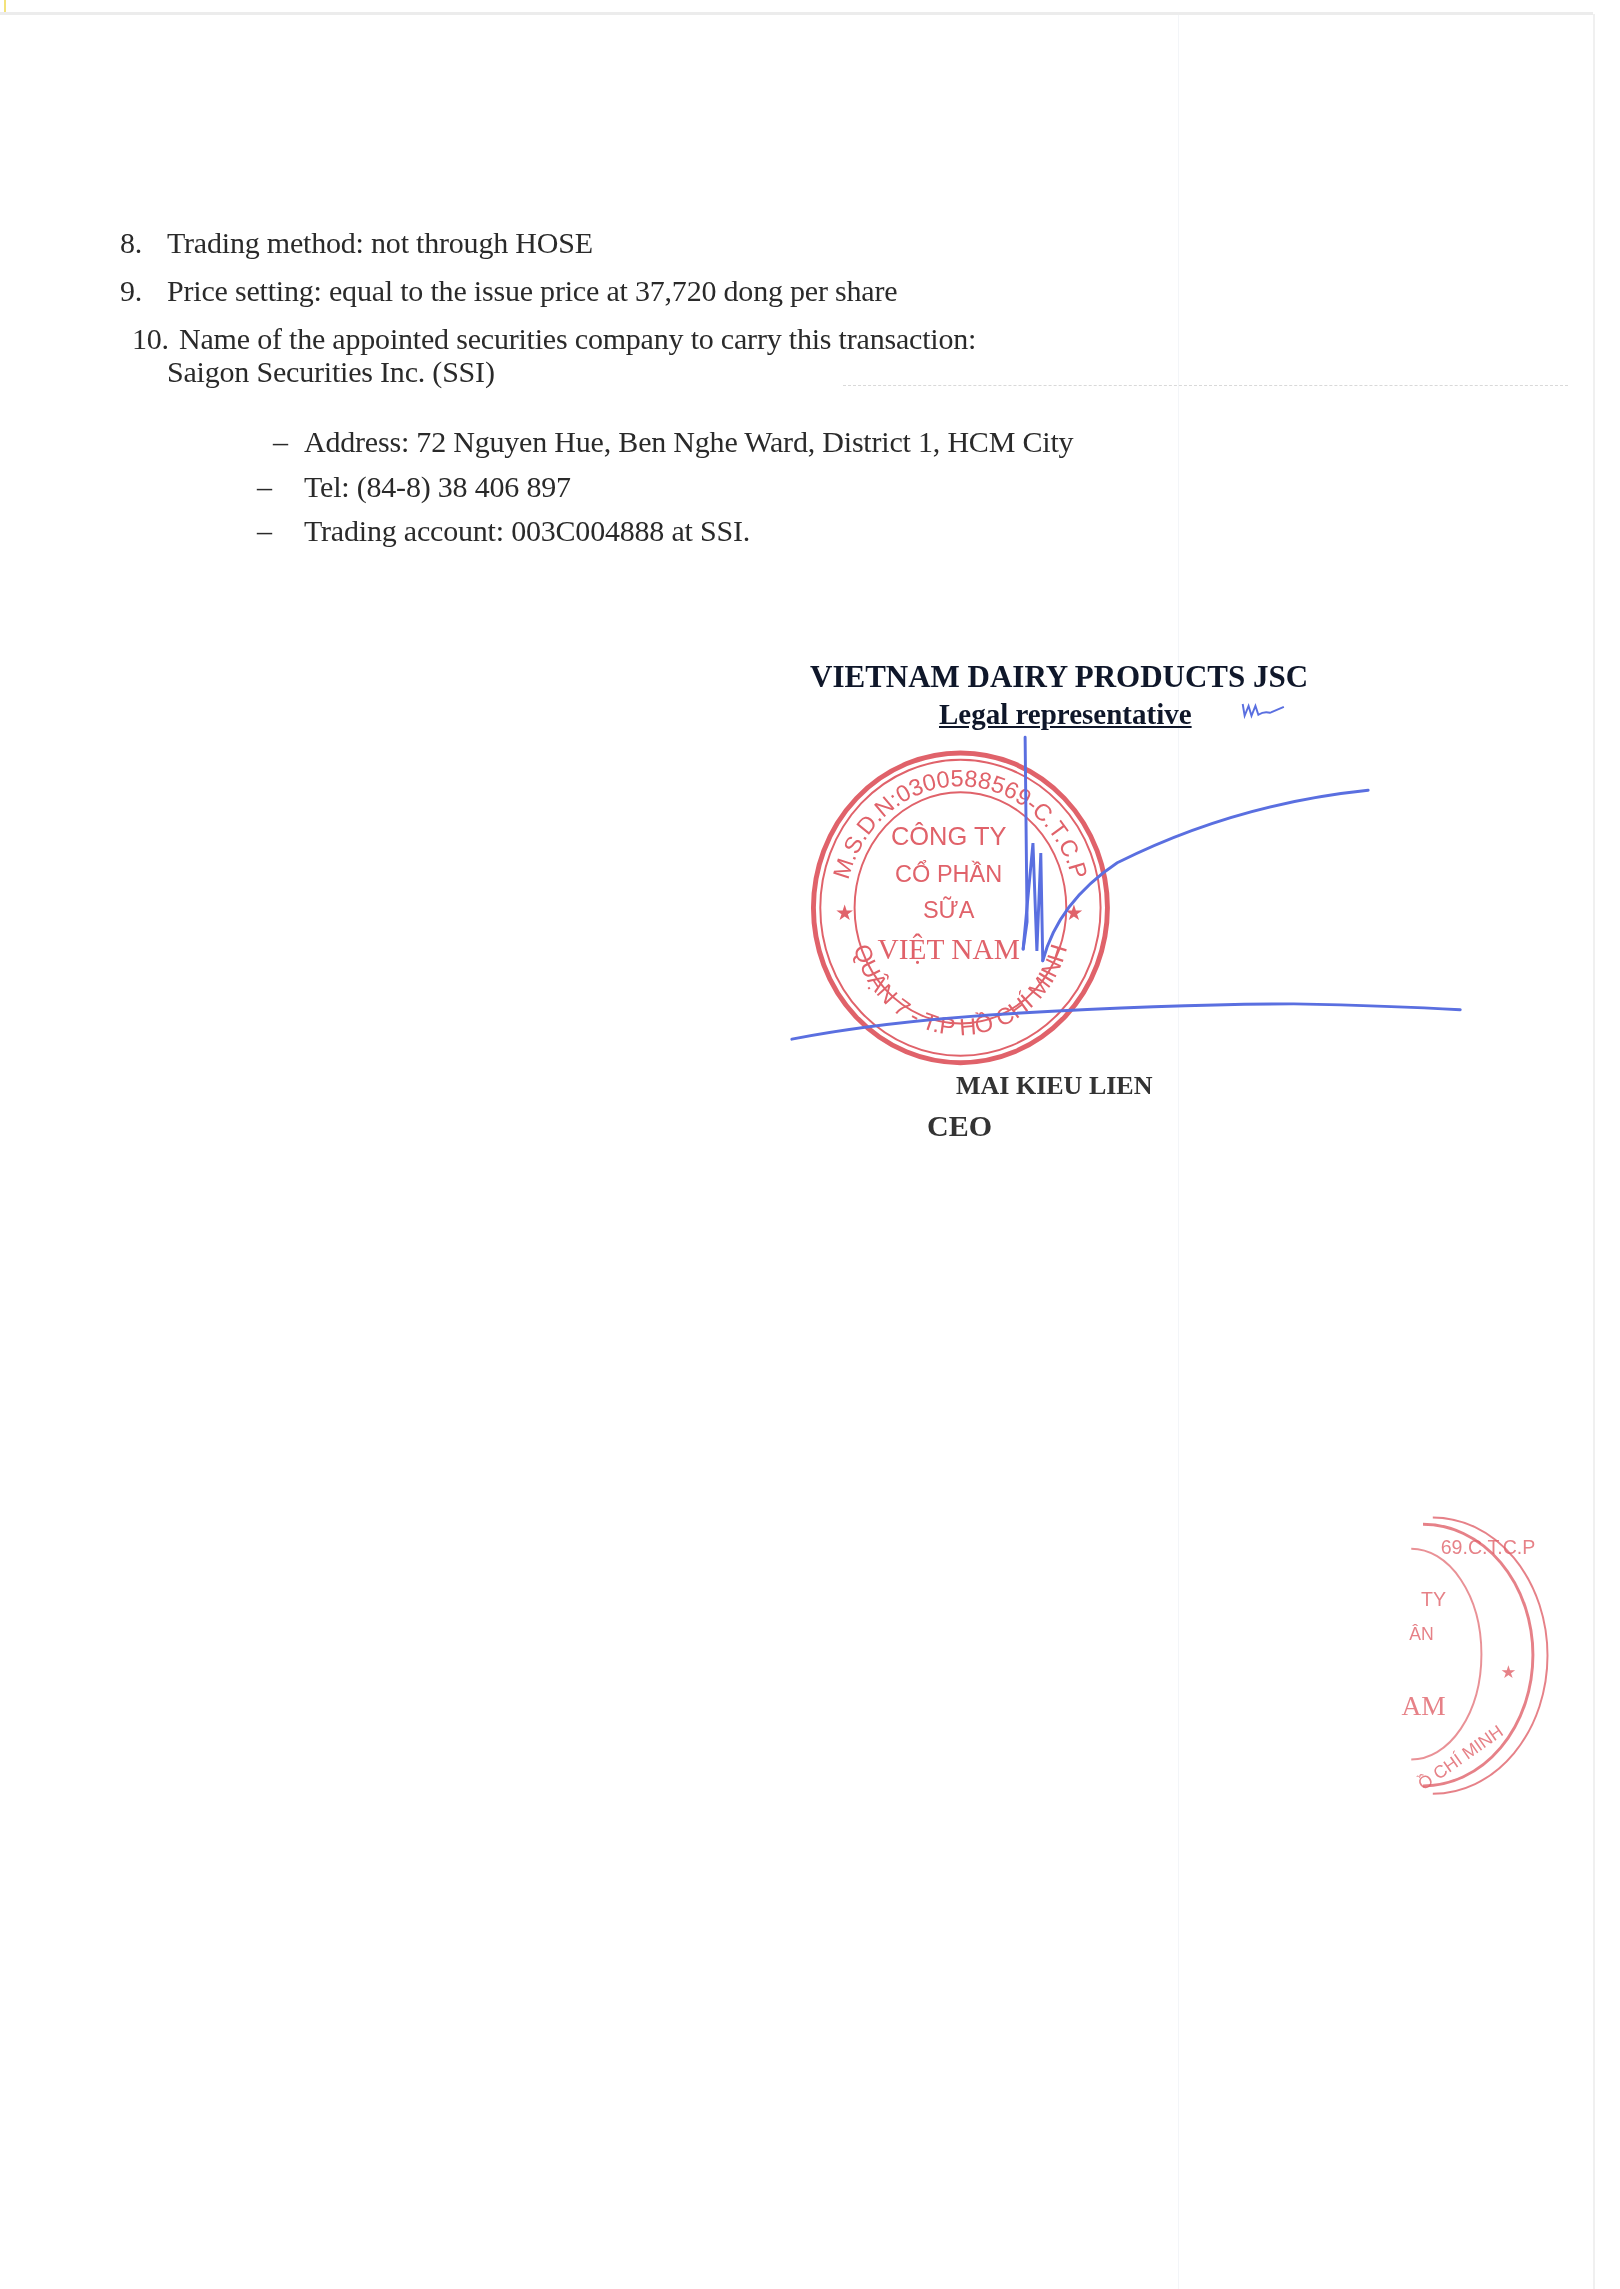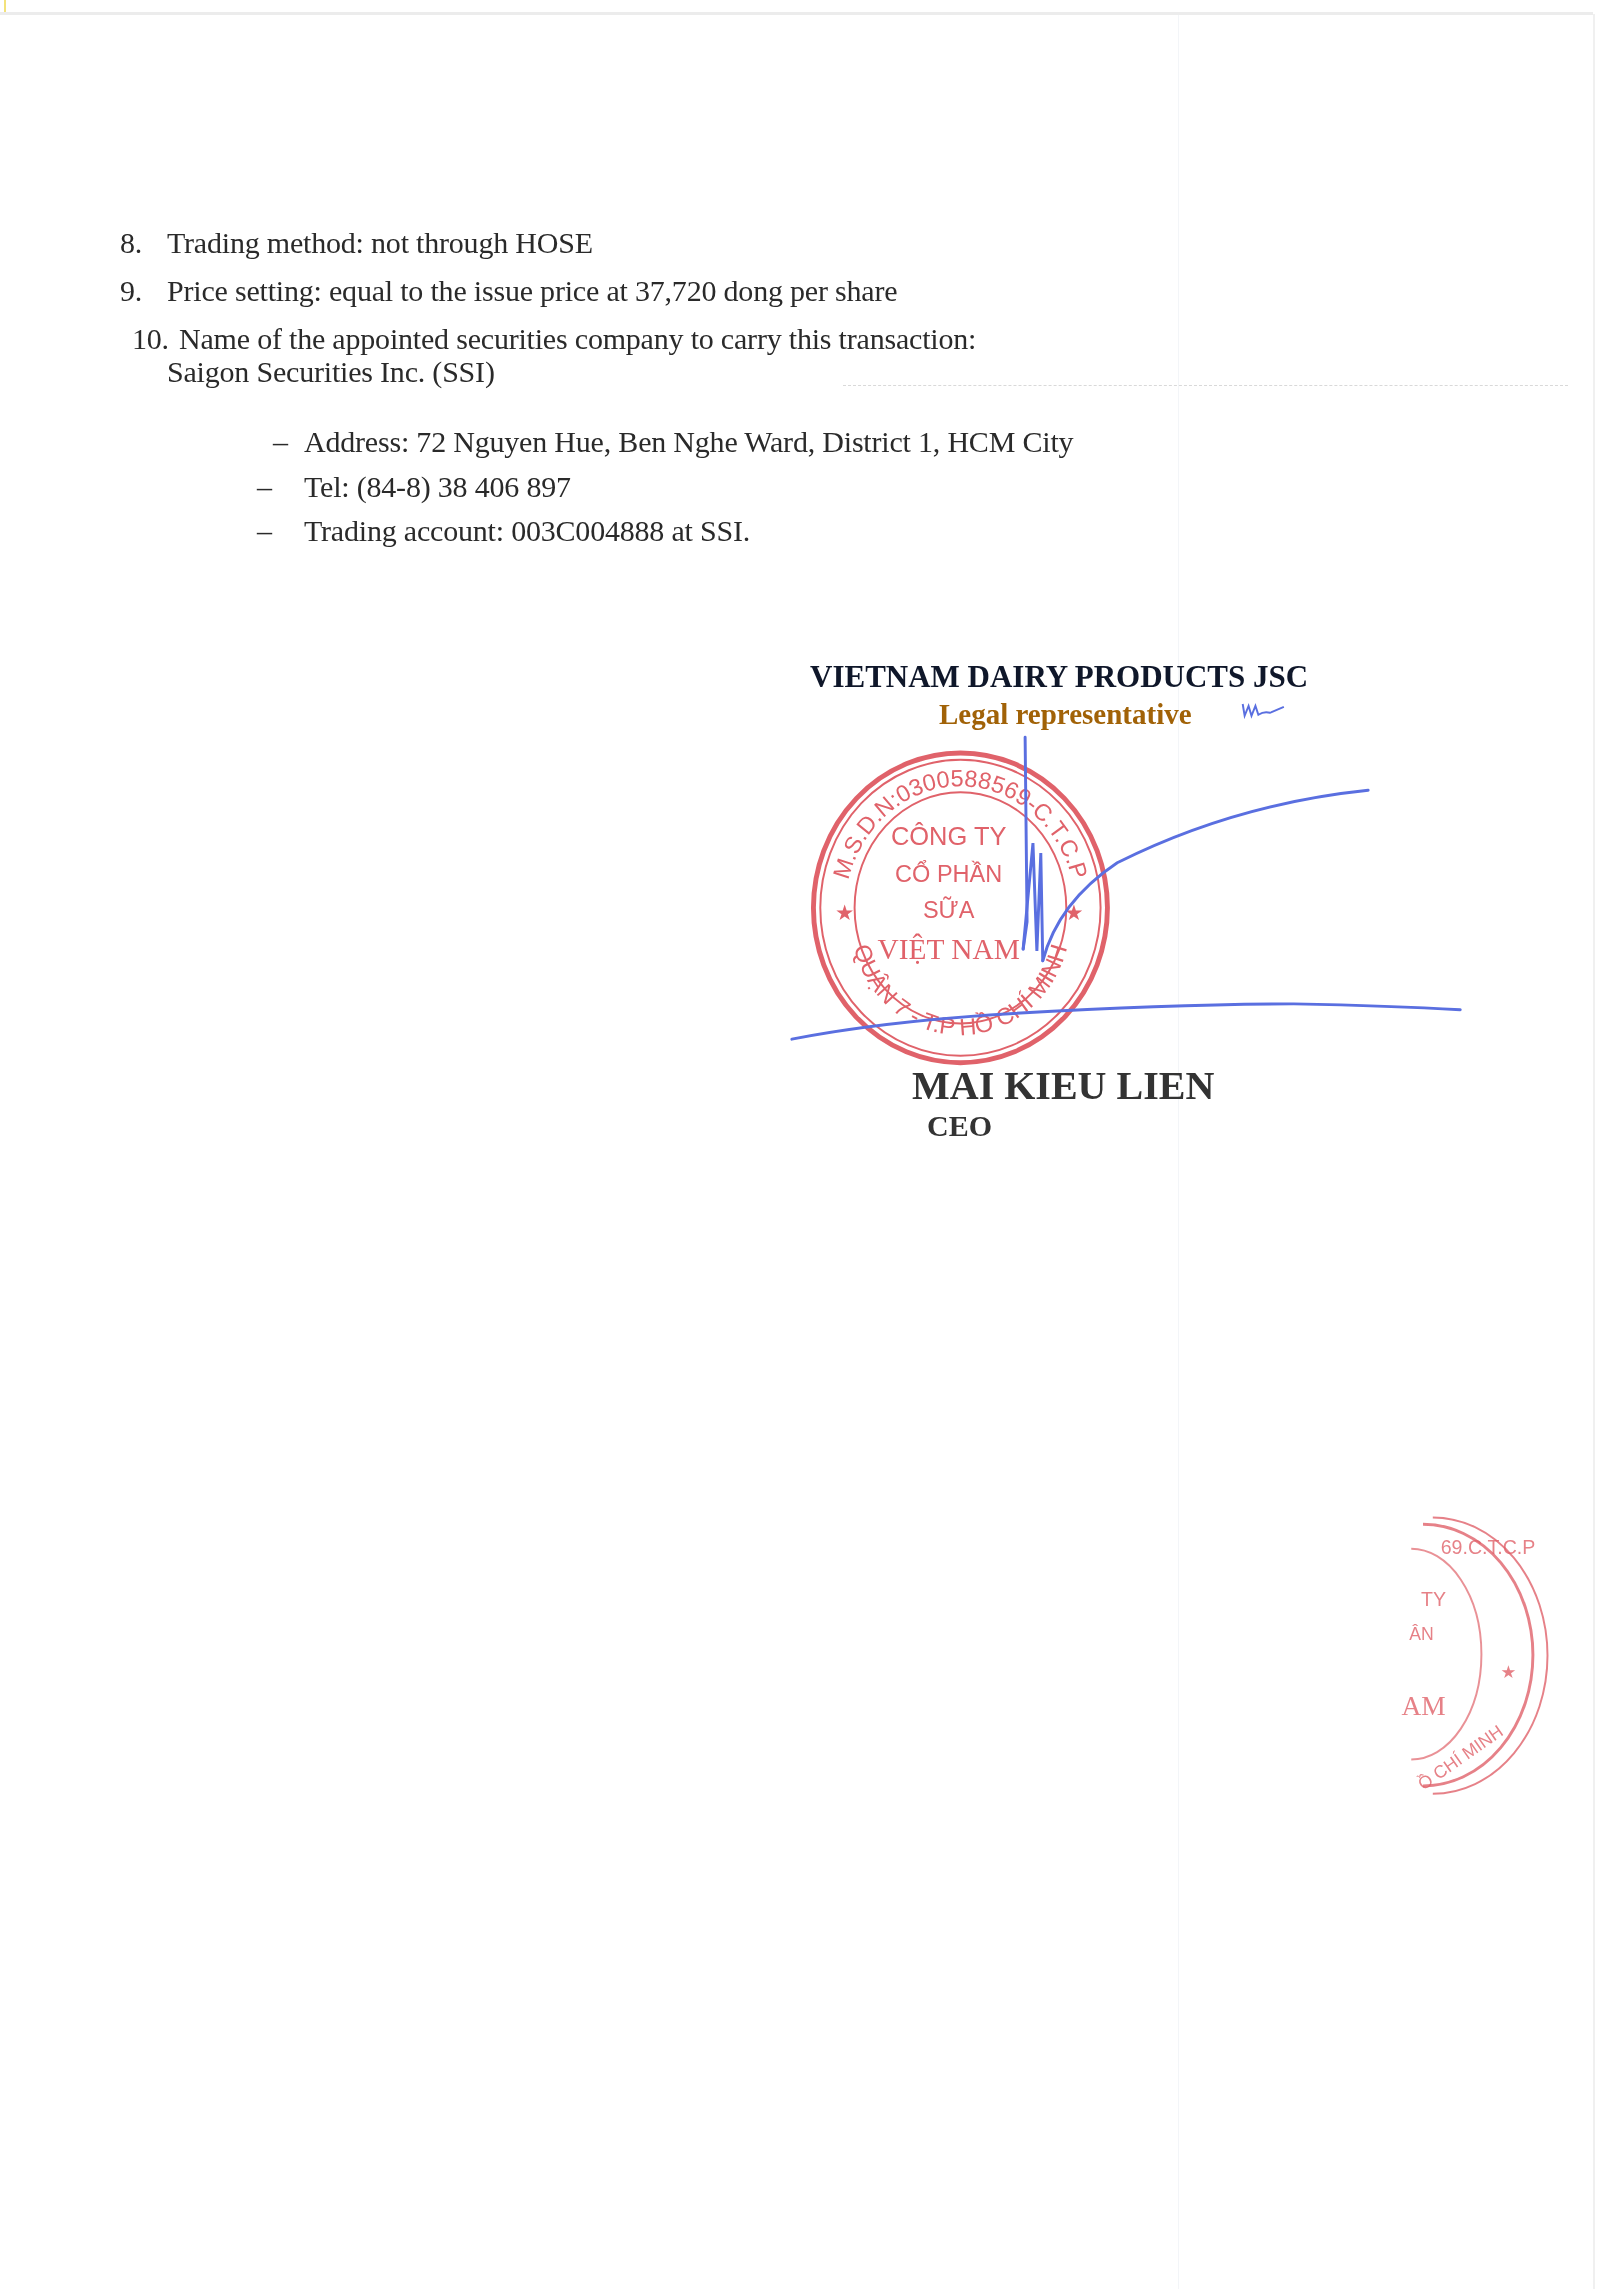--- a/index.html
+++ b/index.html
@@ -40,25 +40,26 @@
       border-top: 1px dashed #d9d9d9;
     }
     .company {
       position: absolute; left: 810px; top: 659px;
       font-weight: bold; font-size: 31px; line-height: 35px; white-space: nowrap;
       color: #0f172a;
     }
     .rep {
       position: absolute; left: 939px; top: 698px;
       font-weight: bold; font-size: 29px; line-height: 33px; white-space: nowrap;
-      color: #a16207;
+      color: #0f172a;
+      text-decoration: underline;
     }
     .signer-name {
-      position: absolute; left: 912px; top: 1068px;
-      font-weight: bold; font-size: 40px; line-height: 35px; white-space: nowrap; color: #333;
+      position: absolute; left: 956px; top: 1068px;
+      font-weight: bold; font-size: 26px; line-height: 35px; white-space: nowrap; color: #333;
     }
     .signer-title {
       position: absolute; left: 927px; top: 1108px;
       font-weight: bold; font-size: 30px; line-height: 35px; white-space: nowrap; color: #333;
     }
     svg.overlay { position: absolute; left: 0; top: 0; }
     .stamp-text { font-family: "Liberation Sans", "DejaVu Sans", sans-serif; fill: #e0626a; }
     .stamp-serif { font-family: "Liberation Serif", "DejaVu Serif", serif; fill: #e0626a; }
   </style>
 </head>

